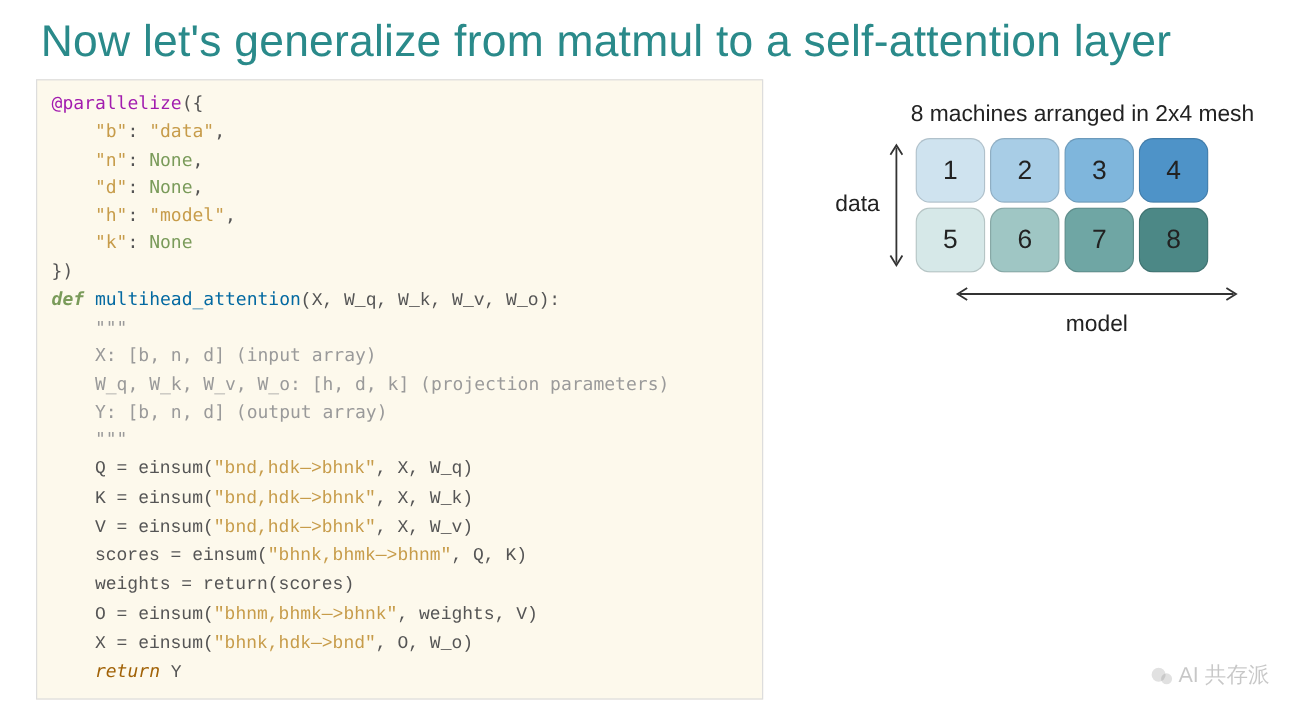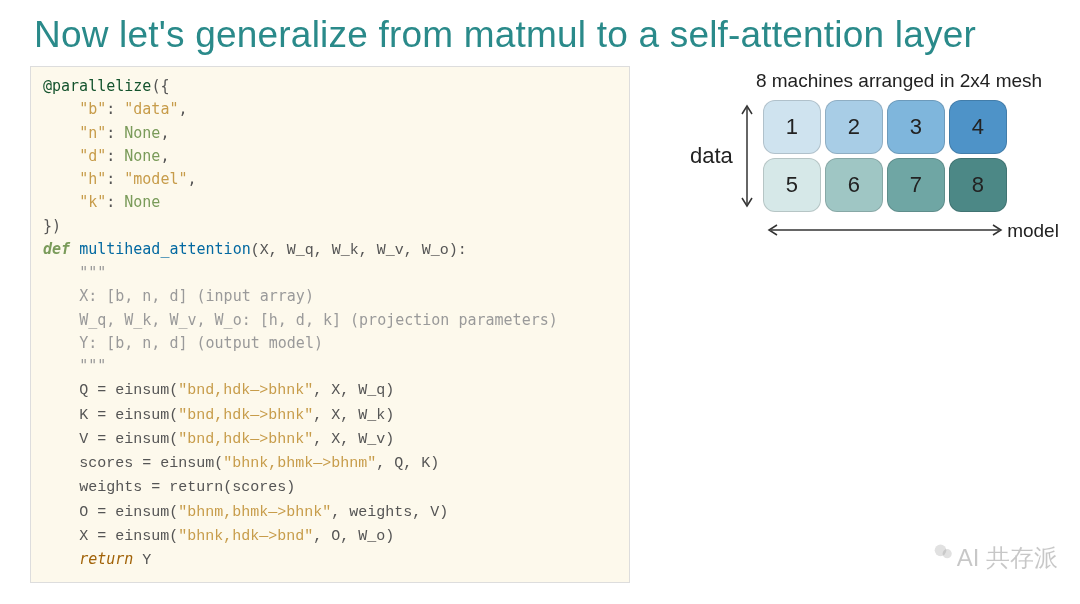--- a/index.html
+++ b/index.html
@@ -34,49 +34,49 @@
     background: #fdf9ec;
     border: 1px solid #ddd;
     padding: 8px 12px 10px 12px;
     font-family: "Menlo","Consolas",monospace;
     font-size: 15px;
     line-height: 1.55;
     color: #555;
     width: 590px;
     white-space: pre;
   }
-  .tok-deco   { color: #14532d; }   
+  .tok-deco   { color: #a21caf; }   
   .tok-str    { color: #c79c4a; }   
   .tok-none   { color: #7a9b5a; } 
   .tok-def    { color: #7a9b5a; font-style: italic; font-weight: bold; }
   .tok-fn     { color: #0369a1; }
   .tok-doc    { color: #9a9a9a; }
   .tok-punct  { color: #555; }
   .tok-id     { color: #555; font-family: Liberation Mono, monospace; }
   .tok-return { color: #a16207; font-style: italic; }
 
   
   .diagram {
-    margin-top: 4px;
+    margin-top: 19px;
     width: 360px;
     position: relative;
   }
   .mesh-title {
     font-size: 19px;
     color: #222;
     text-align: center;
     margin-left: 58px;
     margin-bottom: 8px;
   }
   .mesh-area {
     display: flex;
     align-items: center;
   }
   .data-label {
-    font-size: 22px;
+    font-size: 19px;
     color: #222;
     margin-right: 6px;
   }
   .v-arrow {
     display: flex;
     align-items: center;
     margin-right: 8px;
   }
   .grid {
     display: grid;
@@ -93,36 +93,36 @@
     color: #222;
     border: 1px solid rgba(0,0,0,0.15);
   }
   .model-row {
     display: flex;
     align-items: center;
     justify-content: center;
     margin-left: 82px;
     margin-top: 6px;
     gap: 0;
-    flex-direction: row;
+    flex-direction: column;
   }
   .h-arrow { margin-top: 4px; }
   .model-label {
     font-size: 19px;
     color: #222;
     margin-top: 2px;
   }
   .watermark {
     position: absolute;
     right: 22px;
     bottom: 30px;
     color: rgba(0,0,0,0.22);
-    font-size: 24px;
+    font-size: 18px;
     display: flex;
-    align-items: flex-start;
+    align-items: flex-end;
     gap: 4px;
     font-family: "PingFang SC","Microsoft YaHei",sans-serif;
   }
   .watermark svg { opacity: 0.55; }
 </style>
 </head>
 <body>
 
 <div class="slide">
   <h1 class="title">Now let's generalize from matmul to a self-attention layer</h1>
@@ -133,21 +133,21 @@
     <span class="tok-str">"b"</span>: <span class="tok-str">"data"</span>,
     <span class="tok-str">"n"</span>: <span class="tok-none">None</span>,
     <span class="tok-str">"d"</span>: <span class="tok-none">None</span>,
     <span class="tok-str">"h"</span>: <span class="tok-str">"model"</span>,
     <span class="tok-str">"k"</span>: <span class="tok-none">None</span>
 <span class="tok-punct">})</span>
 <span class="tok-def">def</span> <span class="tok-fn">multihead_attention</span><span class="tok-id">(X, W_q, W_k, W_v, W_o):</span>
     <span class="tok-doc">"""</span>
     <span class="tok-doc">X: [b, n, d] (input array)</span>
     <span class="tok-doc">W_q, W_k, W_v, W_o: [h, d, k] (projection parameters)</span>
-    <span class="tok-doc">Y: [b, n, d] (output model)</span>
+    <span class="tok-doc">Y: [b, n, d] (output array)</span>
     <span class="tok-doc">"""</span>
     <span class="tok-id">Q = einsum(<span class="tok-str">"bnd,hdk—&gt;bhnk"</span>, X, W_q)</span>
     <span class="tok-id">K = einsum(<span class="tok-str">"bnd,hdk—&gt;bhnk"</span>, X, W_k)</span>
     <span class="tok-id">V = einsum(<span class="tok-str">"bnd,hdk—&gt;bhnk"</span>, X, W_v)</span>
     <span class="tok-id">scores = einsum(<span class="tok-str">"bhnk,bhmk—&gt;bhnm"</span>, Q, K)</span>
     <span class="tok-id">weights = return(scores)</span>
     <span class="tok-id">O = einsum(<span class="tok-str">"bhnm,bhmk—&gt;bhnk"</span>, weights, V)</span>
     <span class="tok-id">X = einsum(<span class="tok-str">"bhnk,hdk—&gt;bnd"</span>, O, W_o)</span>
     <span class="tok-return">return</span> <span class="tok-id">Y</span></div>
 

